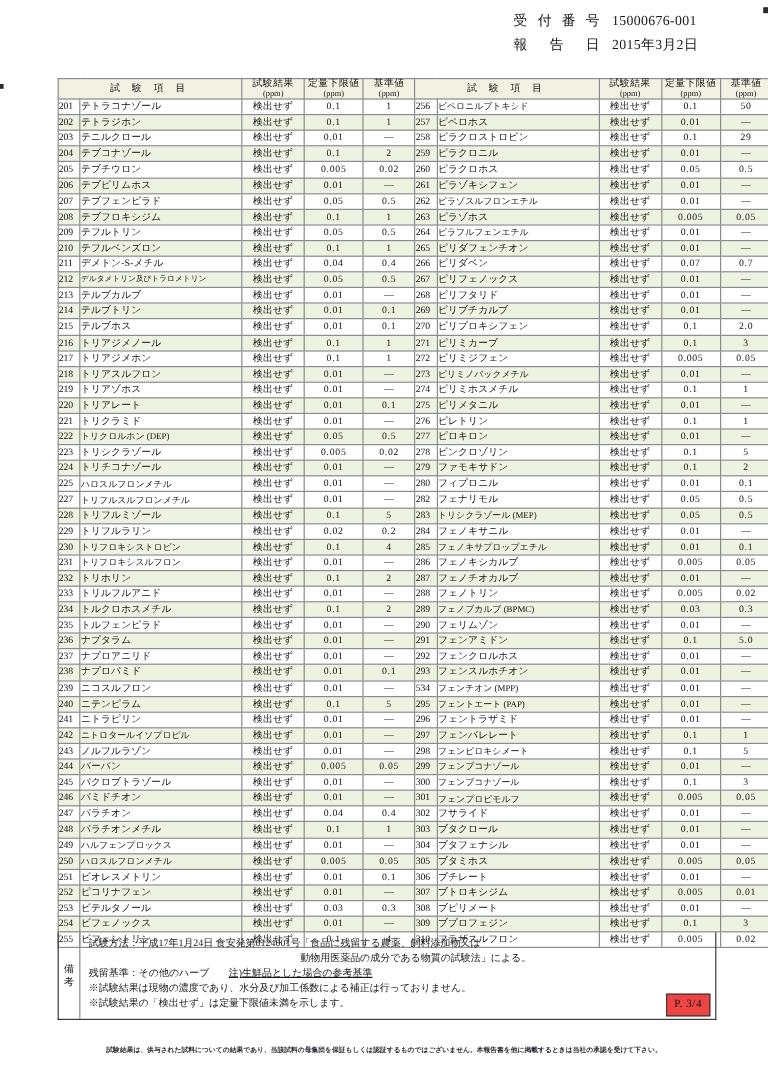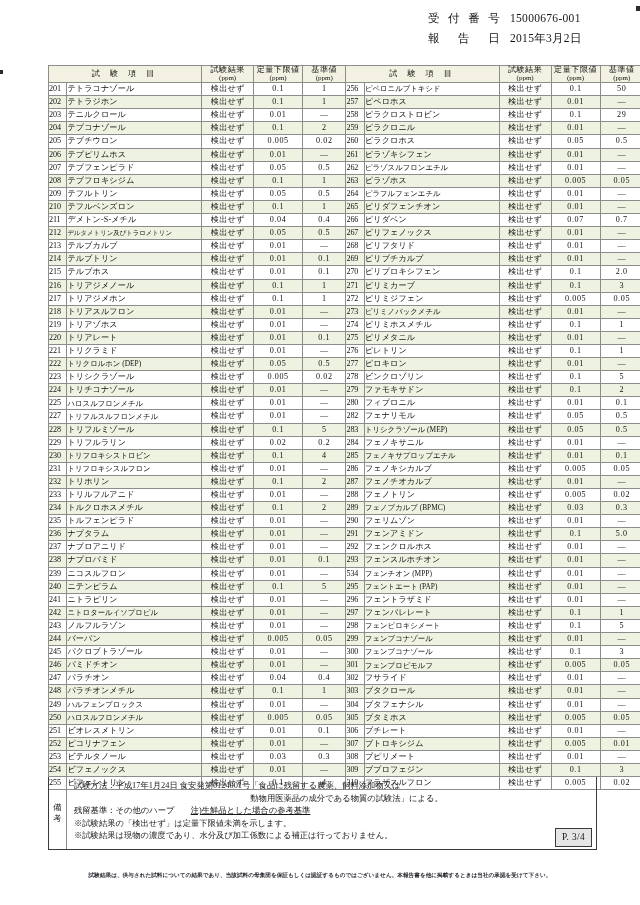--- a/index.html
+++ b/index.html
@@ -142,21 +142,21 @@
   .remarks .rk-body p{ margin:0; white-space:nowrap; }
   .remarks .rk-body p.indent{ padding-left:28px;text-align:center; }
   .remarks .rk-body .note-mark{ margin-left:14px; text-decoration:underline; }
   .pagebox{
     position:absolute;
     right:4px; bottom:2px;
     border:0.9px solid #3a3a3a;
     font-size:9.3px;
     padding:1px 6px 2px 6px;
     letter-spacing:.4px;
-    background:#e5e5e5;
+    background:#ef4444;
   }
 
   
   .disclaimer{
     position:absolute;
     left:0; right:0;
     top:872px;
     text-align:center;
     font-size:5.6px;
     letter-spacing:.05px;
@@ -890,22 +890,22 @@
       <span>備</span>
       <span>考</span>
     </div>
     <div class="rk-body">
       <p>試験方法：平成17年1月24日 食安発第0124001号「食品に残留する農薬、飼料添加物又は</p>
       <p class="indent">動物用医薬品の成分である物質の試験法」による。</p>
       <p>
         <span>残留基準：その他のハーブ</span>
         <span class="note-mark">注)生鮮品とした場合の参考基準</span>
       </p>
+      <p>※試験結果は現物の濃度であり、水分及び加工係数による補正は行っておりません。</p>
       <p>※試験結果の「検出せず」は定量下限値未満を示します。</p>
-      <p>※試験結果は現物の濃度であり、水分及び加工係数による補正は行っておりません。</p>
       <div class="pagebox">P. 3/4</div>
     </div>
   </div>
 
   <div class="disclaimer">試験結果は、供与された試料についての結果であり、当該試料の母集団を保証もしくは認証するものではございません。本報告書を他に掲載するときは当社の承認を受けて下さい。</div>
 
   <div class="scan-mark" style="right:0;top:6px;width:4px;height:5px;"></div>
   <div class="scan-mark" style="left:0;top:70px;width:3px;height:4px;"></div>
 </div>
 

